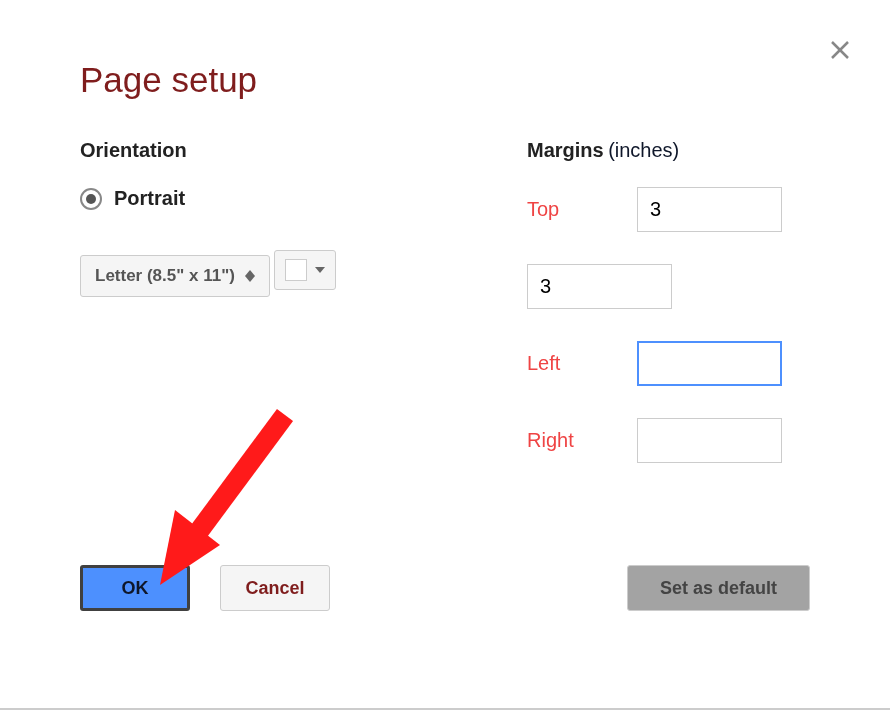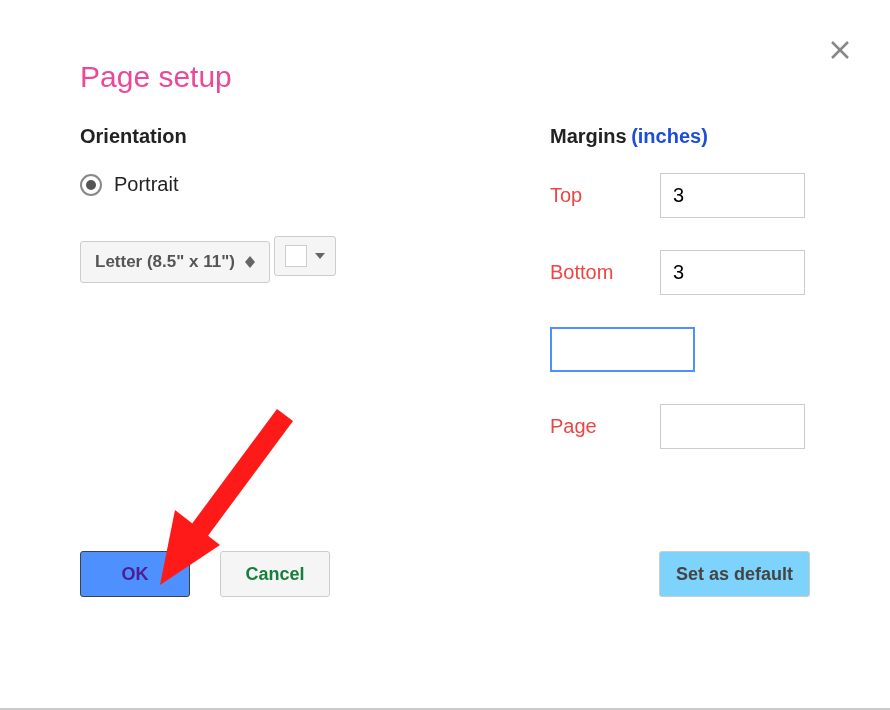--- a/index.html
+++ b/index.html
@@ -26,28 +26,28 @@
       width: 24px;
       height: 24px;
       cursor: pointer;
       color: #888;
     }
     .close-btn svg {
       width: 24px;
       height: 24px;
     }
     .title {
-      font-size: 30px;
+      font-size: 35px;
       font-weight: normal;
-      color: #ec4899;
-      margin-bottom: 31px;
+      color: #7f1d1d;
+      margin-bottom: 39px;
     }
     .content {
       display: flex;
-      gap: 80px;
+      gap: 57px;
     }
     .left-col {
       flex: 0 0 390px;
     }
     .right-col {
       flex: 1;
     }
     .section-label {
       font-size: 20px;
       font-weight: bold;
@@ -55,28 +55,29 @@
       margin-bottom: 25px;
     }
     .margins-label {
       font-size: 20px;
       font-weight: bold;
       color: #222;
       text-align: center;
     }
     .margins-unit {
       font-size: 20px;
-      font-weight: bold;
-      color: #1d4ed8;
+      font-weight: normal;
+      color: #0f172a;
     }
     .radio-group {
       display: flex;
       gap: 30px;
       margin-bottom: 40px;
       align-items: center;
+      font-weight: bold;
     }
     .radio-option {
       display: flex;
       align-items: center;
       gap: 12px;
       cursor: pointer;
     }
     .radio-circle {
       width: 22px;
       height: 22px;
@@ -175,33 +176,33 @@
       font-weight: bold;
       border-radius: 3px;
       cursor: pointer;
       border: 1px solid #ccc;
       display: inline-flex;
       align-items: center;
       justify-content: center;
     }
     .btn-primary {
       background: #4d90fe;
-      color: #4c1d95;
-      border: 1px solid #404040;
+      color: #0f172a;
+      border: 3px solid #404040;
       min-width: 110px;
     }
     .btn-secondary {
       background: #f5f5f5;
-      color: #15803d;
+      color: #7f1d1d;
       min-width: 110px;
     }
     .btn-default {
-      background: #7dd3fc;
+      background: #a3a3a3;
       color: #444;
-      padding: 0 16px;
+      padding: 0 32px;
     }
     .arrow-annotation {
       position: absolute;
       pointer-events: none;
     }
   </style>
 </head>
 <body>
 
 <div class="dialog">
@@ -248,28 +249,28 @@
       <div style="margin-bottom: 25px;">
         <span class="margins-label">Margins</span>
         <span class="margins-unit">(inches)</span>
       </div>
 
       <div class="margin-row">
         <span class="margin-label">Top</span>
         <input class="margin-input" value="3" style="">
       </div>
       <div class="margin-row">
-        <span class="margin-label">Bottom</span>
         <input class="margin-input" value="3" style="">
       </div>
       <div class="margin-row">
+        <span class="margin-label">Left</span>
         <input class="margin-input focused" value="" style="">
       </div>
       <div class="margin-row">
-        <span class="margin-label">Page</span>
+        <span class="margin-label">Right</span>
         <input class="margin-input" value="" style="">
       </div>
     </div>
   </div>
 
   <div class="button-row">
     <div class="button-group-left">
       <button class="btn btn-primary">OK</button>
       <button class="btn btn-secondary">Cancel</button>
     </div>

